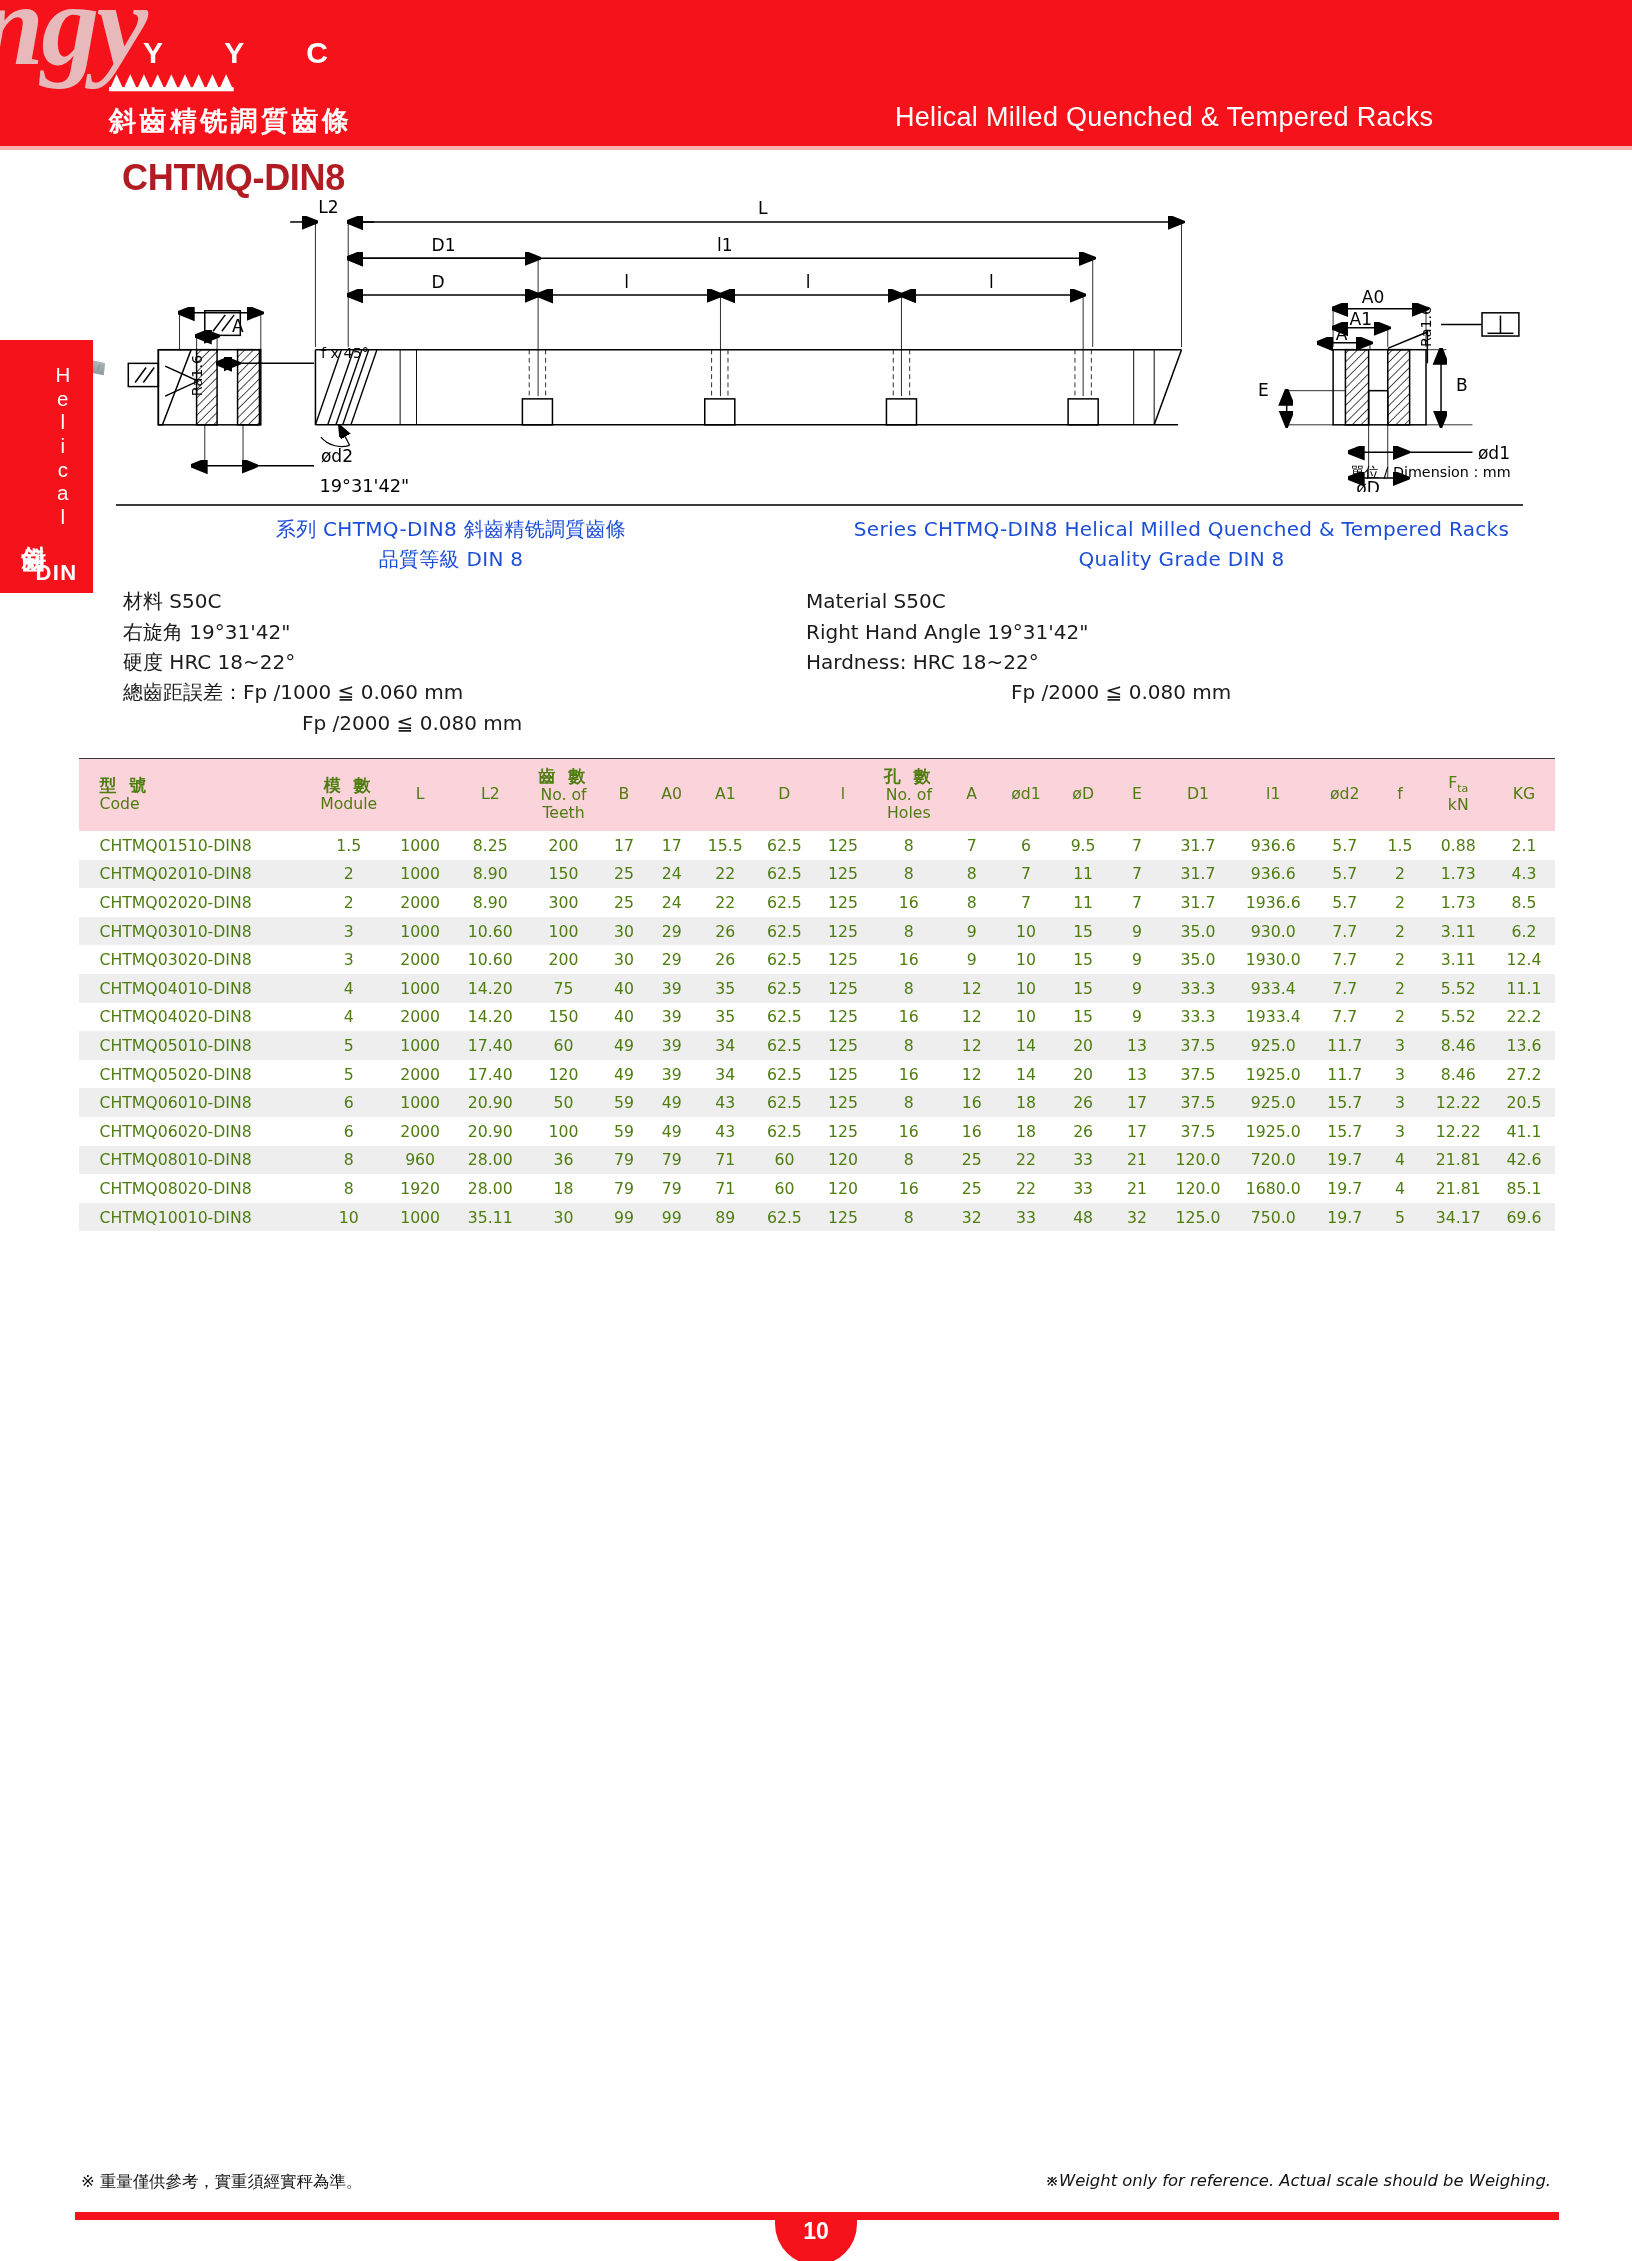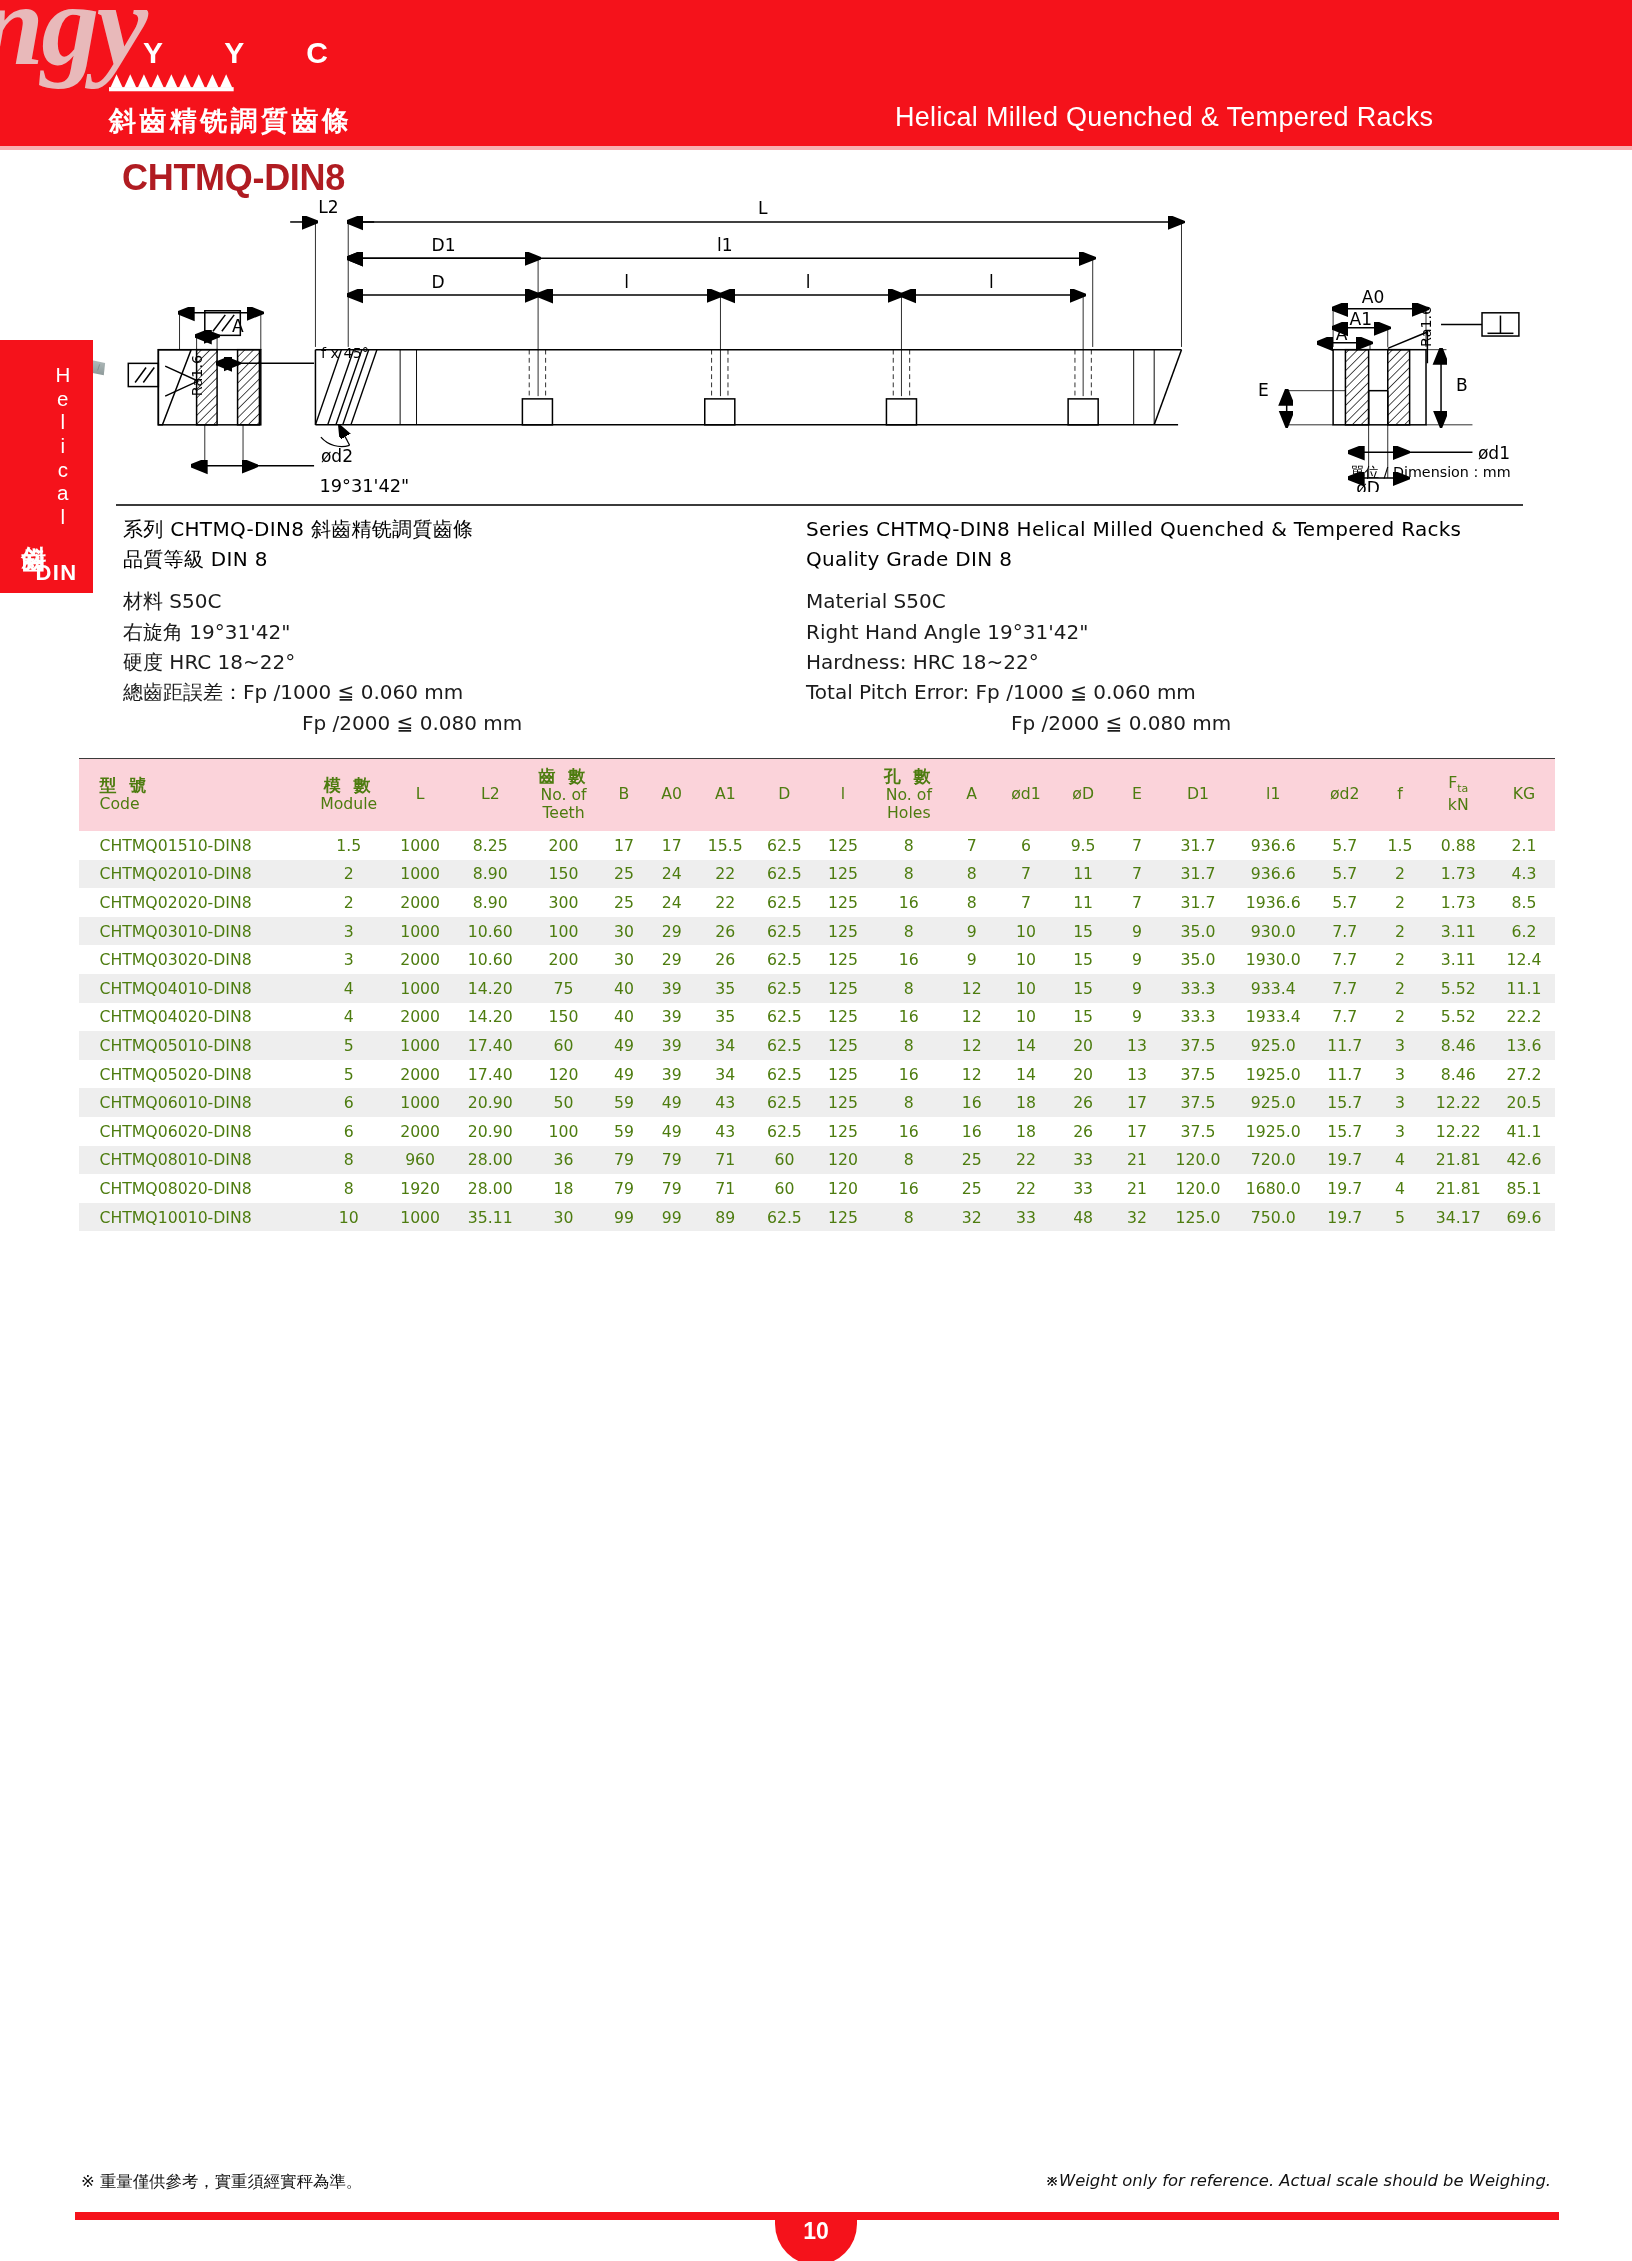--- a/index.html
+++ b/index.html
@@ -115,22 +115,23 @@
     position:absolute; left:116px; top:504px; width:1407px; height:2px;
     background:#3b3b3b;
   }
   .spec {
     position:absolute; top:514px;
     font-family:"DejaVu Sans", sans-serif;
   }
   .spec-left  { left:123px; width:656px; }
   .spec-right { left:806px; width:751px; }
   .spec-head {
-    color:#000000; font-size:20px; line-height:1.5;
+    color:#1d4ed8; font-size:20px; line-height:1.5;
     letter-spacing:0.3px;
+    text-align:center;
   }
   .spec-body {
     margin-top:12.3px; color:#1b1b1b; font-size:20px; line-height:1.52;
   }
   .spec-body .indent { display:block; padding-left:179px; }
   .spec-right .spec-body .indent { padding-left:205px; }
 
   
   .table-wrap { position:absolute; left:79px; top:758px; width:1476px; }
   table.spec-table {
@@ -460,21 +461,20 @@
 
 <div class="spec spec-right">
   <div class="spec-head">
     <div>Series CHTMQ-DIN8  Helical Milled Quenched &amp; Tempered Racks</div>
     <div>Quality Grade DIN 8</div>
   </div>
   <div class="spec-body">
     <div>Material S50C</div>
     <div>Right Hand Angle 19°31'42"</div>
     <div>Hardness: HRC 18~22°</div>
-    <div>Total Pitch Error: Fp /1000 ≦ 0.060 mm</div>
     <div class="indent">Fp /2000 ≦ 0.080 mm</div>
   </div>
 </div>
 
 <div class="table-wrap">
   <table class="spec-table">
     <thead>
       <tr>
           <th class="code-col" style="width: 225px;">
             <span class="cn">型 號</span>

